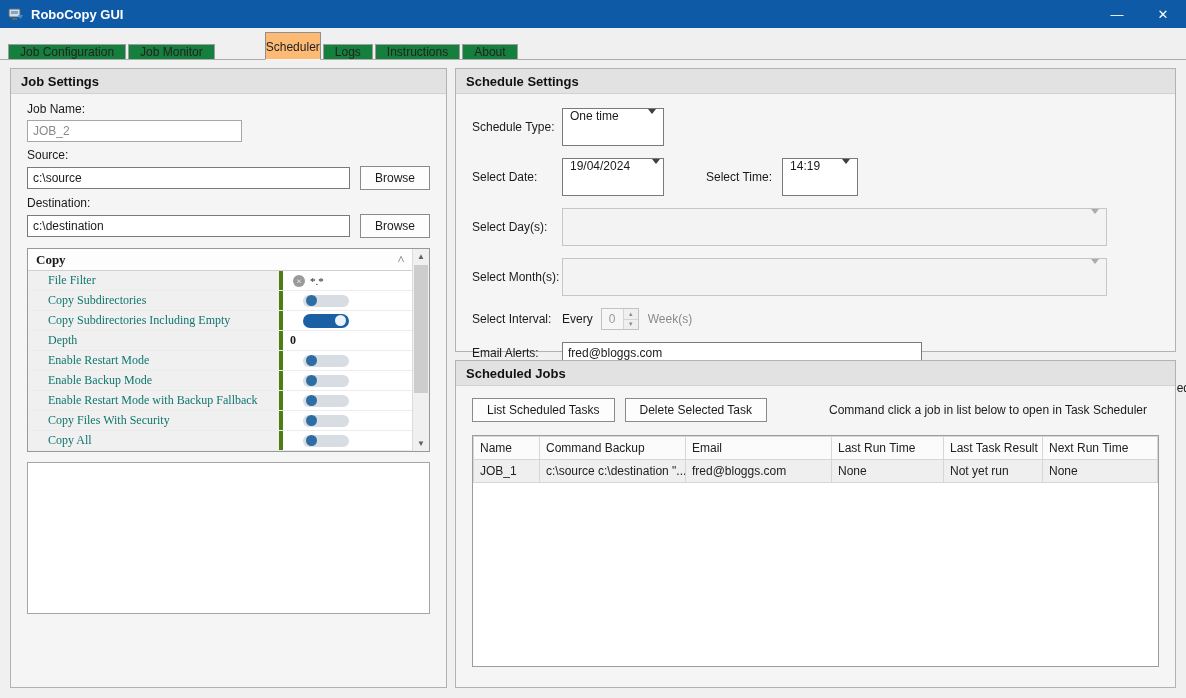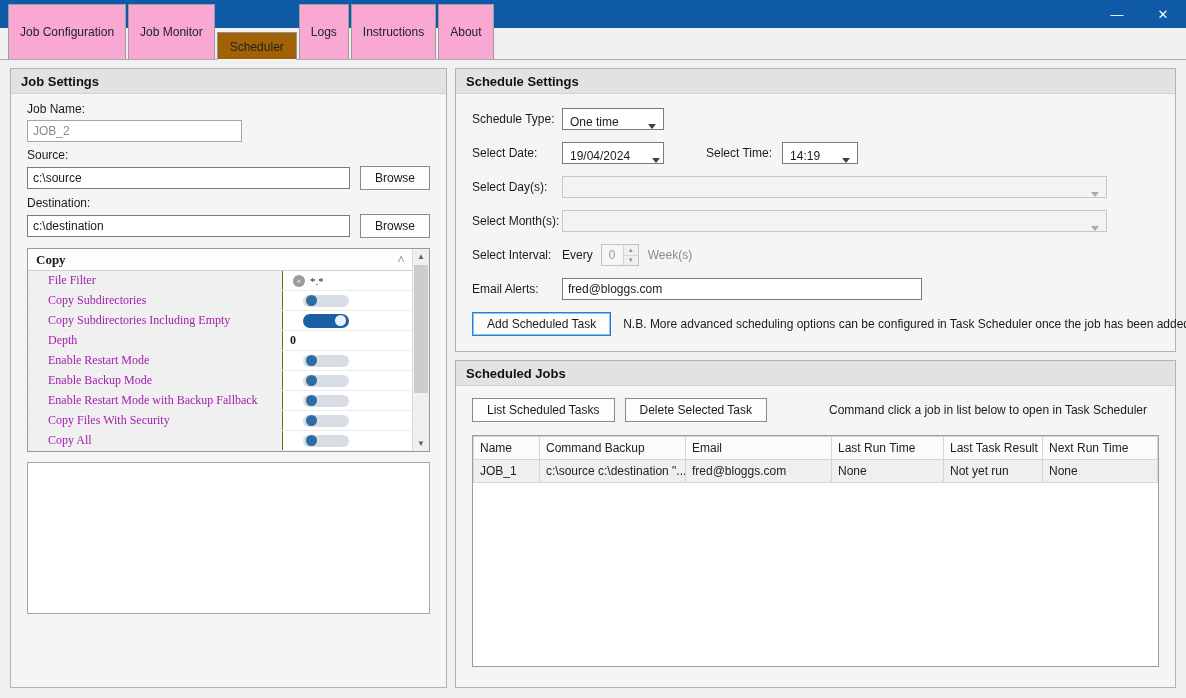--- a/index.html
+++ b/index.html
@@ -25,26 +25,26 @@
     width: 46px; height: 100%; display: flex; align-items: center; justify-content: center;
     color: #fff; font-size: 13px; cursor: default;
   }
 
   
   .tabstrip {
     display: flex; align-items: flex-end; height: 30px; padding-left: 8px;
     border-bottom: 1px solid #ababab; background: #f0f0f0; margin-top: 2px;
   }
   .tab {
-    background: #f9a8d4; border: 1px solid #9c9c9c; border-bottom: none;
-    padding: 20px 11px; margin-right: 2px; color: #222; white-space: nowrap;
+    background: #15803d; border: 1px solid #9c9c9c; border-bottom: none;
+    padding: 0 11px; margin-right: 2px; color: #222; white-space: nowrap;
   }
   .tab.active {
-    background: #a16207; border-color: #8f8f8f;
-    padding: 7px 12px 5px; margin-bottom: -1px; border-bottom: 1px solid #f7f7f7;
+    background: #fdba74; border-color: #8f8f8f;
+    padding: 7px 0 5px; margin-bottom: -1px; border-bottom: 1px solid #f7f7f7; margin-left: 48px;
   }
 
   
   .panel { position: absolute; background: #f5f5f5; border: 1px solid #b2b2b2; }
   .panel-header {
     height: 25px; background: #e2e2e2; display: flex; align-items: center;
     padding: 0 10px; font-weight: bold; font-size: 13px; color: #111;
     border-bottom: 1px solid #d2d2d2;
   }
   #left-panel  { left: 10px;  top: 68px;  width: 437px; height: 620px; }
@@ -64,22 +64,22 @@
     background: #fdfdfd; border: 1px solid #8a8a8a; height: 24px;
     padding: 0 14px; font: inherit; color: #1a1a1a; white-space: nowrap;
   }
   .btn.focus {
     border: 1px solid #2b7cd3; box-shadow: inset 0 0 0 1px #8fc0ec;
   }
   .io-row { display: flex; gap: 10px; align-items: center; }
   .io-row .tb { flex: 1; }
 
   .combo {
-    display: inline-flex; align-items: flex-end; background: #fff;
-    border: 1px solid #7a7a7a; height: 22px; padding: 0 7px; gap: 22px;
+    display: inline-flex; align-items: flex-start; background: #fff;
+    border: 1px solid #7a7a7a; height: 38px; padding: 0 7px; gap: 22px;
   }
   .combo .combo-val { flex: 1; white-space: nowrap; }
   .caret {
     width: 0; height: 0; border-left: 4px solid transparent;
     border-right: 4px solid transparent; border-top: 5px solid #404040;
   }
   .combo.disabled { background: #f3f3f3; border-color: #c6c6c6; }
   .combo.disabled .caret { border-top-color: #ababab; }
 
   .spin { display: inline-flex; border: 1px solid #c2c2c2; background: #f6f6f6; height: 22px; width: 38px; }
@@ -93,22 +93,22 @@
     border: 1px solid #999; background: #fff; height: 204px;
     margin-top: 10px; position: relative; overflow: hidden; padding-right: 17px; font-family: Liberation Serif, serif;
   }
   .pg-cat {
     height: 22px; display: flex; align-items: center; font-weight: bold;
     padding: 0 8px; border-bottom: 1px solid #d0d0d0; background: #fdfdfd; font-size: 13px;
   }
   .pg-cat .chev { margin-left: auto; color: #666; font-size: 13px; font-weight: normal; }
   .pg-row { display: flex; height: 20px; border-bottom: 1px solid #ececec; }
   .pg-label {
-    width: 255px; background: #f0f0f0; border-right: 1px solid #4d7c0f;
-    padding-left: 20px; display: flex; align-items: center; color: #a21caf; white-space: nowrap; overflow: hidden;
+    width: 255px; background: #f0f0f0; border-right: 4px solid #4d7c0f;
+    padding-left: 20px; display: flex; align-items: center; color: #0f766e; white-space: nowrap; overflow: hidden;
   }
   .pg-value { flex: 1; background: #fff; display: flex; align-items: center; padding-left: 10px; gap: 5px; }
   .pg-value.num { font-weight: bold; padding-left: 7px; }
   .toggle { width: 46px; height: 12px; border-radius: 7px; background: #d7dde3; position: relative; margin-left: 10px; }
   .toggle .knob { position: absolute; width: 11px; height: 11px; border-radius: 50%; background: #2e6da4; top: 0; left: 3px; }
   .toggle.on { background: #1b5fa5; height: 14px; }
   .toggle.on .knob { left: auto; right: 3px; top: 1px; background: #eaf2fa; }
   .cx {
     display: inline-flex; width: 12px; height: 12px; border-radius: 50%;
     background: #9a9a9a; color: #fff; font-size: 9px; align-items: center; justify-content: center; flex: none;

